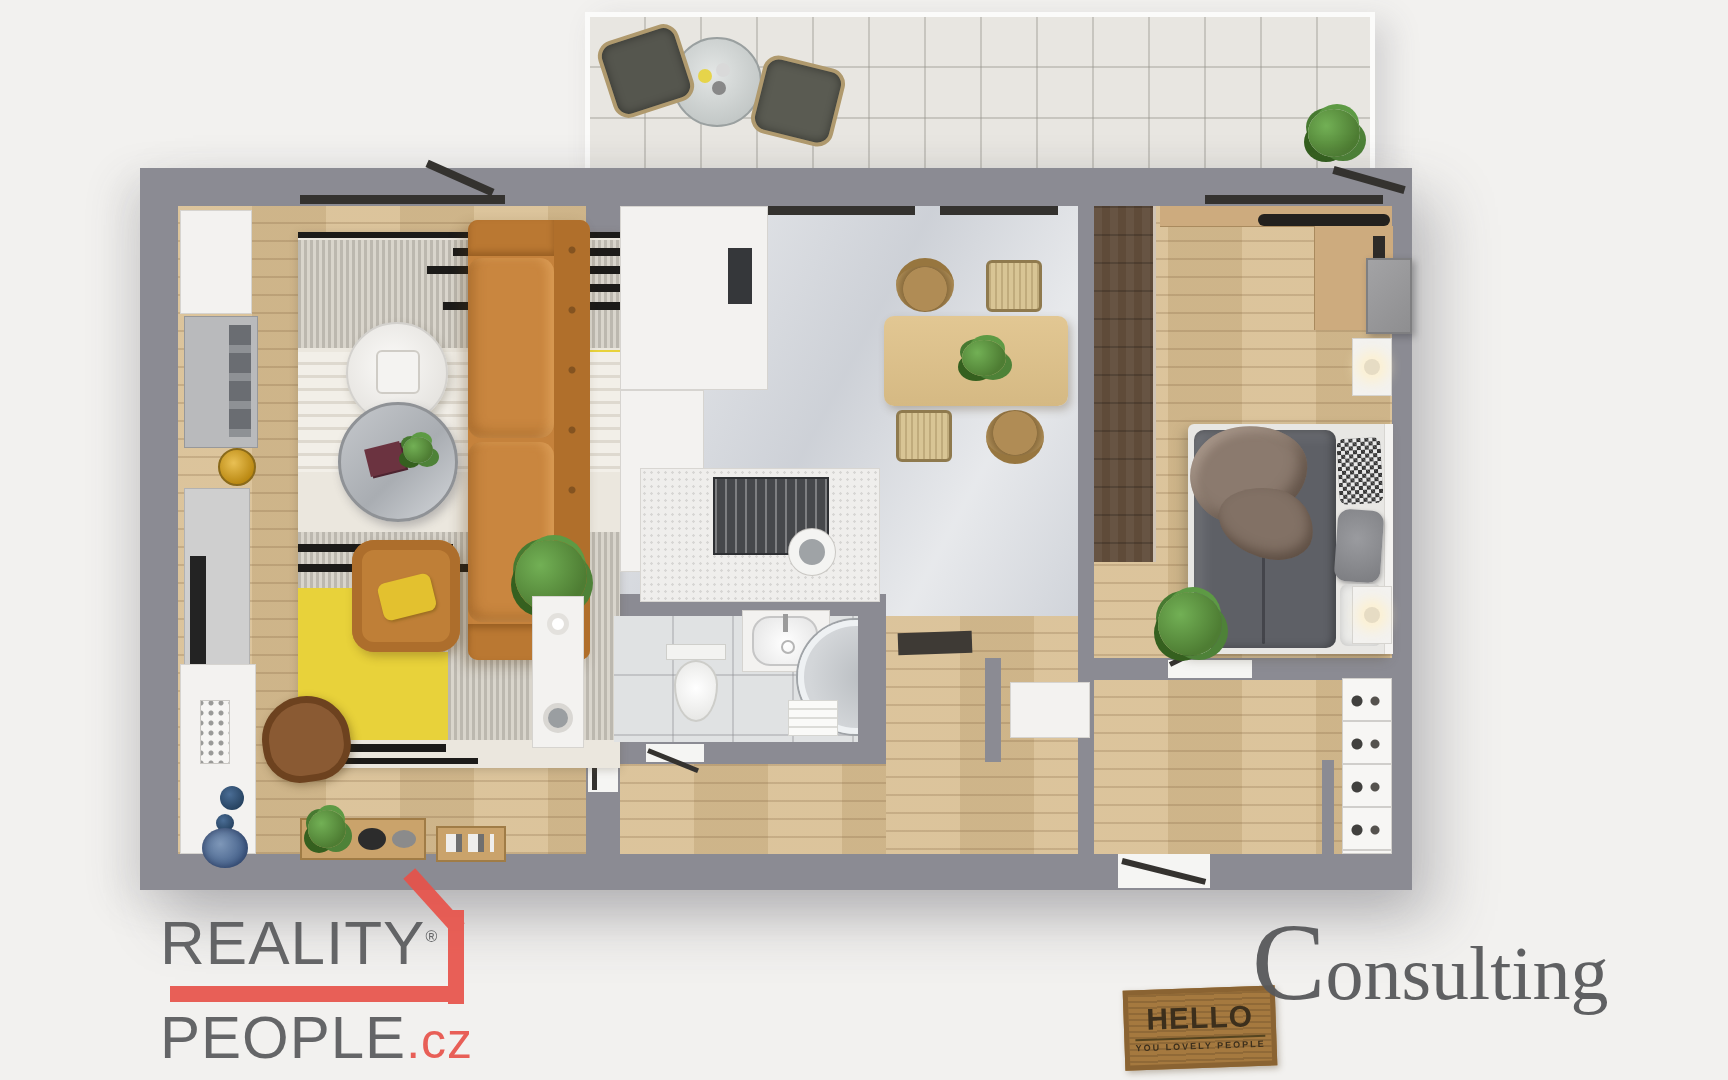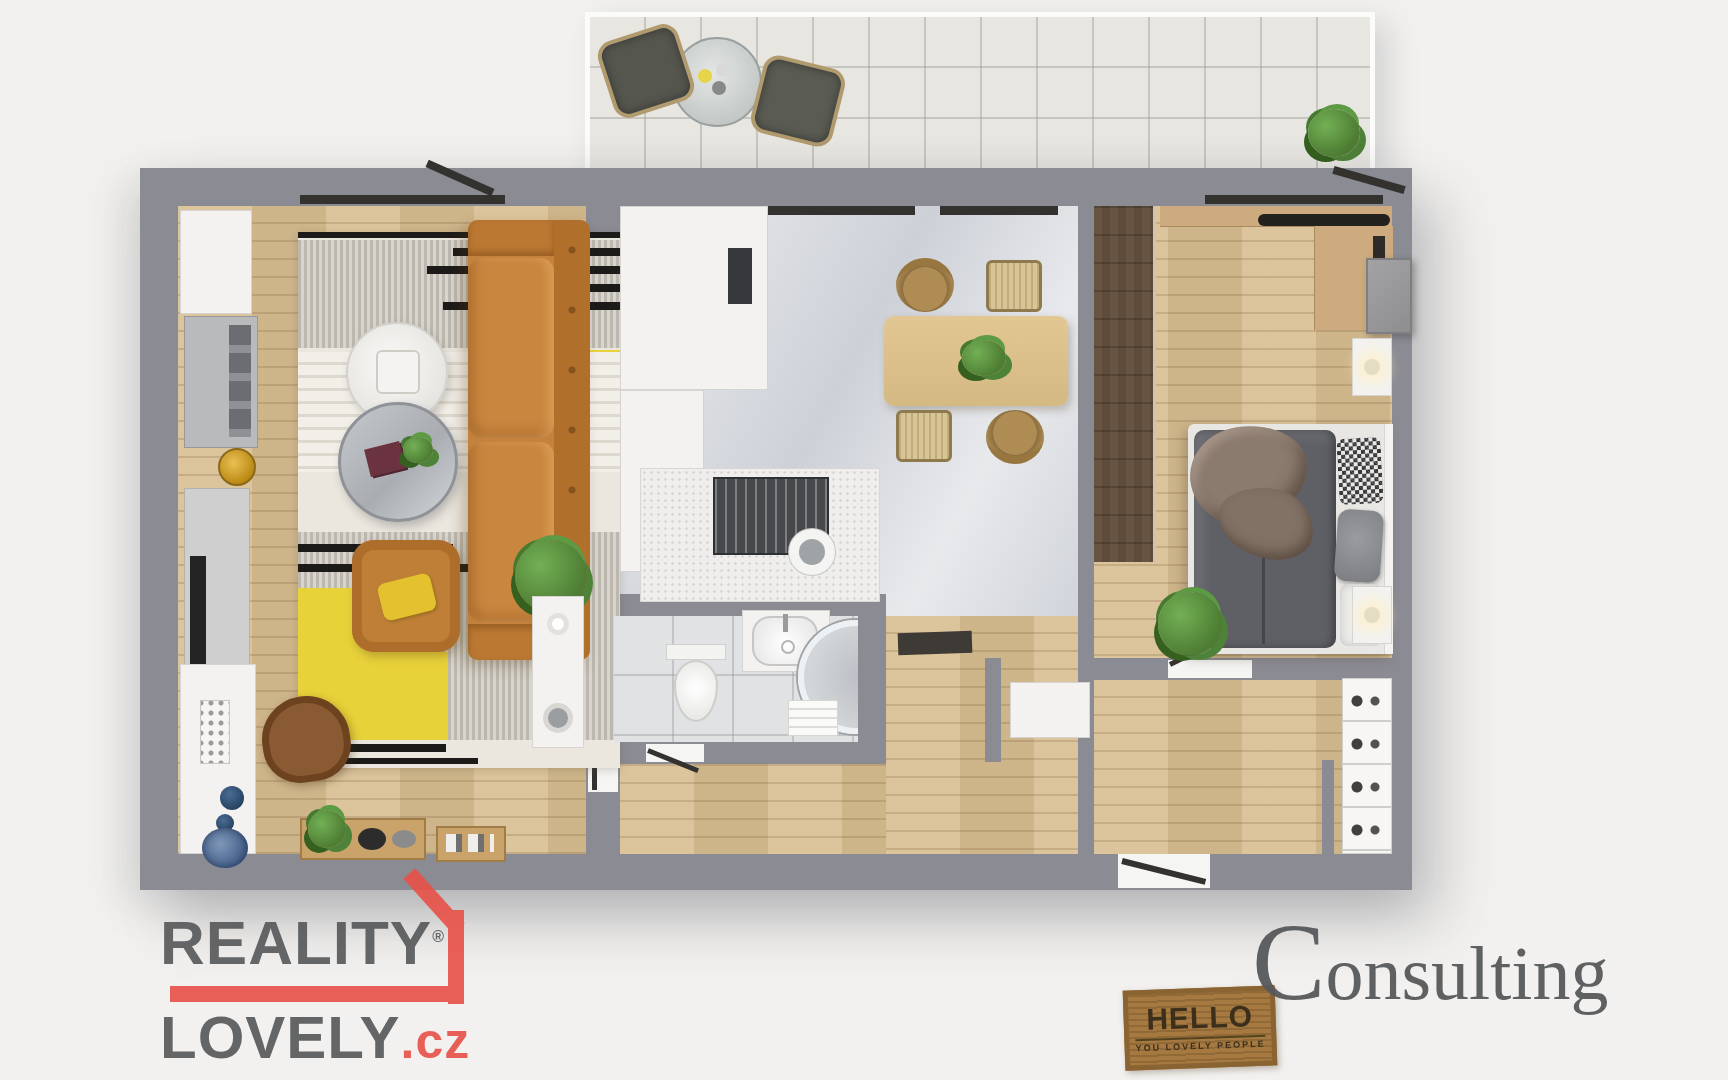--- a/index.html
+++ b/index.html
@@ -20,21 +20,21 @@
   .tileb{background-color:var(--c-balcony_tile,#e8e6e1);
         background-image:repeating-linear-gradient(90deg,transparent 0 54px,rgba(150,148,140,.4) 54px 56px),
                          repeating-linear-gradient(180deg,transparent 0 49px,rgba(150,148,140,.4) 49px 51px)}
   .wfurn{background:#f3f2f0;border:1px solid #d6d4d0;box-sizing:border-box}
   .plant{border-radius:50%;background:radial-gradient(circle at 35% 35%,#72b055,var(--c-plant,#4e7d33) 70%);
          box-shadow:9px 7px 0 -3px #4e8238,-8px 9px 0 -4px #35601f,3px -9px 0 -4px #5d9a44,-7px -6px 0 -5px #477a31}
   .bar{position:absolute;background:#1c1b19;height:8px}
   .ypatch{position:absolute;background:var(--c-rug_yellow,#e8d23a)}
   .mott{position:absolute;background:repeating-linear-gradient(90deg,#bcb8af 0 3px,#d9d5cc 3px 6px)}
   .lamp{width:16px;height:16px;border-radius:50%;background:#e6dcc4;box-shadow:0 0 14px 8px rgba(255,240,200,.8);margin:20px auto 0}
-  .logo-sans{font-family:"Liberation Sans",sans-serif;font-weight:bold;color:var(--c-logo_gray,#58595b)}
+  .logo-sans{font-family:"Liberation Sans",sans-serif;font-weight:normal;color:var(--c-logo_gray,#58595b)}
   .logo-serif{font-family:"Liberation Serif",serif;color:var(--c-logo_gray,#58595b)}
   #consulting::first-letter{font-size:1.45em;line-height:.8}
   .shelfcab{background:#f7f6f4;border:1px solid #d2d0cc;box-sizing:border-box;
         background-image:radial-gradient(circle at 14px 22px,#41403e 5px,transparent 6px),
                          radial-gradient(circle at 32px 22px,#55524e 4px,transparent 5px),
                          repeating-linear-gradient(180deg,transparent 0 41px,#d0cecb 41px 43px);
         background-size:46px 43px,46px 43px,100% 43px}
 </style>
 </head>
 <body>
@@ -216,21 +216,21 @@
   </div>
 
   <div class="a" style="left:160px;top:912px;width:440px;height:168px;opacity:.92">
     <div class="a" style="left:266px;top:-48px;width:16px;height:74px;background:var(--c-logo_red,#e8524a);transform:rotate(-42deg)"></div>
     <div class="a" style="left:288px;top:-2px;width:16px;height:94px;background:var(--c-logo_red,#e8524a)"></div>
     <div class="logo-sans" style="font-size:62px;letter-spacing:1px;line-height:1">
       <span>REALITY</span><sup style="font-size:16px">®</sup>
     </div>
     <div class="a" style="left:10px;top:74px;width:294px;height:16px;background:var(--c-logo_red,#e8524a)"></div>
     <div class="logo-sans" style="font-size:60px;letter-spacing:1px;line-height:1;margin-top:34px">
-      <span>LOVELY</span><span style="color:var(--c-logo_red,#e8524a);font-size:50px">.cz</span>
+      <span>PEOPLE</span><span style="color:var(--c-logo_red,#e8524a);font-size:50px">.cz</span>
     </div>
   </div>
 
   <div class="a" style="left:1208px;top:932px;width:420px;height:150px;opacity:.95">
     <div id="consulting" class="logo-serif" style="font-size:76px;line-height:.85;margin:-14px 0 0 44px">Consulting</div>
   </div>
 
 </div>
 
 </body></html>

